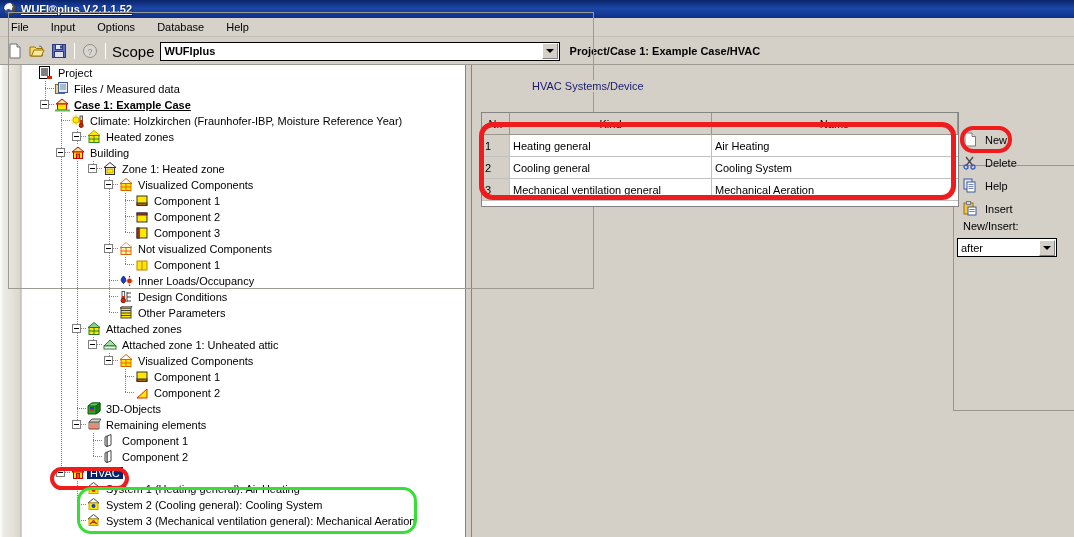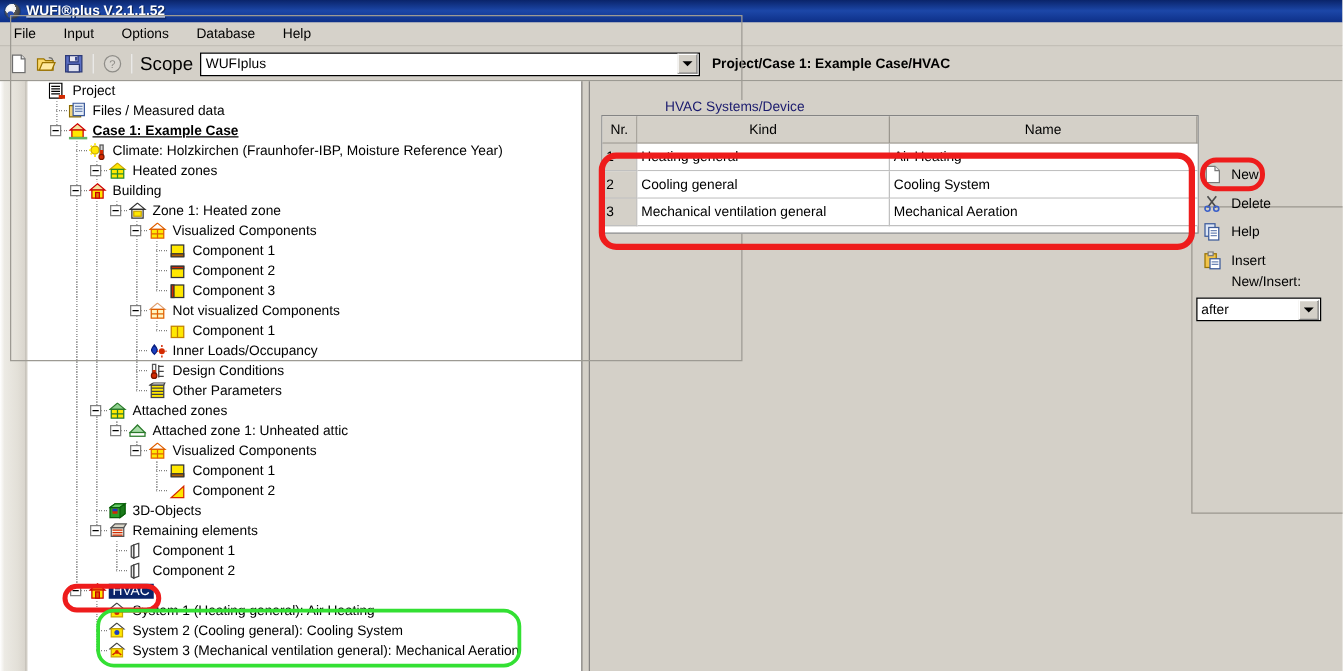--- a/index.html
+++ b/index.html
@@ -74,21 +74,21 @@
   }
   .scope-label { font-size: 15px; color: #000; margin: 0 5px 0 2px; flex: none;}
   .scope-combo {
     position: relative;
     width: 400px; height: 19px; background: #ffffff;
     border: 1px solid #000000;
     display: flex; align-items: center;
     flex: none;
   }
   .scope-combo .val {
-    font-size: 11px; font-weight: normal; padding-left: 4px; color: #000;
+    font-size: 11px; font-weight: bold; padding-left: 4px; color: #000;
     flex: 1; overflow: hidden; white-space: nowrap;
   }
   .combo-arrow {
     width: 16px; height: 16px; margin-right: 1px;
     background: #d4d0c8;
     border: 1px solid #ffffff;
     border-right-color: #808080; border-bottom-color: #808080;
     display: flex; align-items: center; justify-content: center;
     flex: none;
   }
@@ -164,21 +164,21 @@
     position: absolute; left: 8px; top: 12px; width: 586px; height: 277px;
     border: 1px solid #9d9a93;
     background: transparent;
   }
   #groupbox-label {
     position: absolute; left: 481px; top: 80px;
     background: #d4d0c8; padding: 0 3px;
     font-size: 11px; color: #1a1a6e; margin-left: 48px;
   }
   #grid {
-    position: absolute; left: 481px; top: 92px; width: 478px; height: 95px;
+    position: absolute; left: 481px; top: 112px; width: 478px; height: 95px;
     background: #ffffff;
     border: 1px solid #848484;
   }
   .gridrow { display: flex; height: 22px; }
   .gridrow.header { height: 22px; }
   .gcell {
     border-right: 1px solid #c0c0c0; border-bottom: 1px solid #c0c0c0;
     font-size: 11px; color: #000;
     display: flex; align-items: center;
     padding-left: 3px; overflow: hidden; white-space: nowrap;
@@ -204,21 +204,21 @@
     position: absolute; left: 963px; top: 128px; width: 100px;
   }
   .act {
     display: flex; align-items: center; height: 23px;
     font-size: 11px; color: #000;
   }
   .act .ai { width: 20px; height: 16px; flex: none; position: relative; }
   .act .at { padding-left: 2px; }
   #newinsert-label {
     position: absolute; left: 963px; top: 220px; width: 100px;
-    text-align: center; font-size: 11px; color: #000;
+    font-size: 11px; color: #000;
   }
   #newinsert-combo {
     position: absolute; left: 957px; top: 238px; width: 100px; height: 19px;
     background: #ffffff; border: 1px solid #000;
     display: flex; align-items: center;
   }
   #newinsert-combo .val { flex: 1; padding-left: 3px; font-size: 11px; }
 
   
   .anno { position: absolute; pointer-events: none; }

